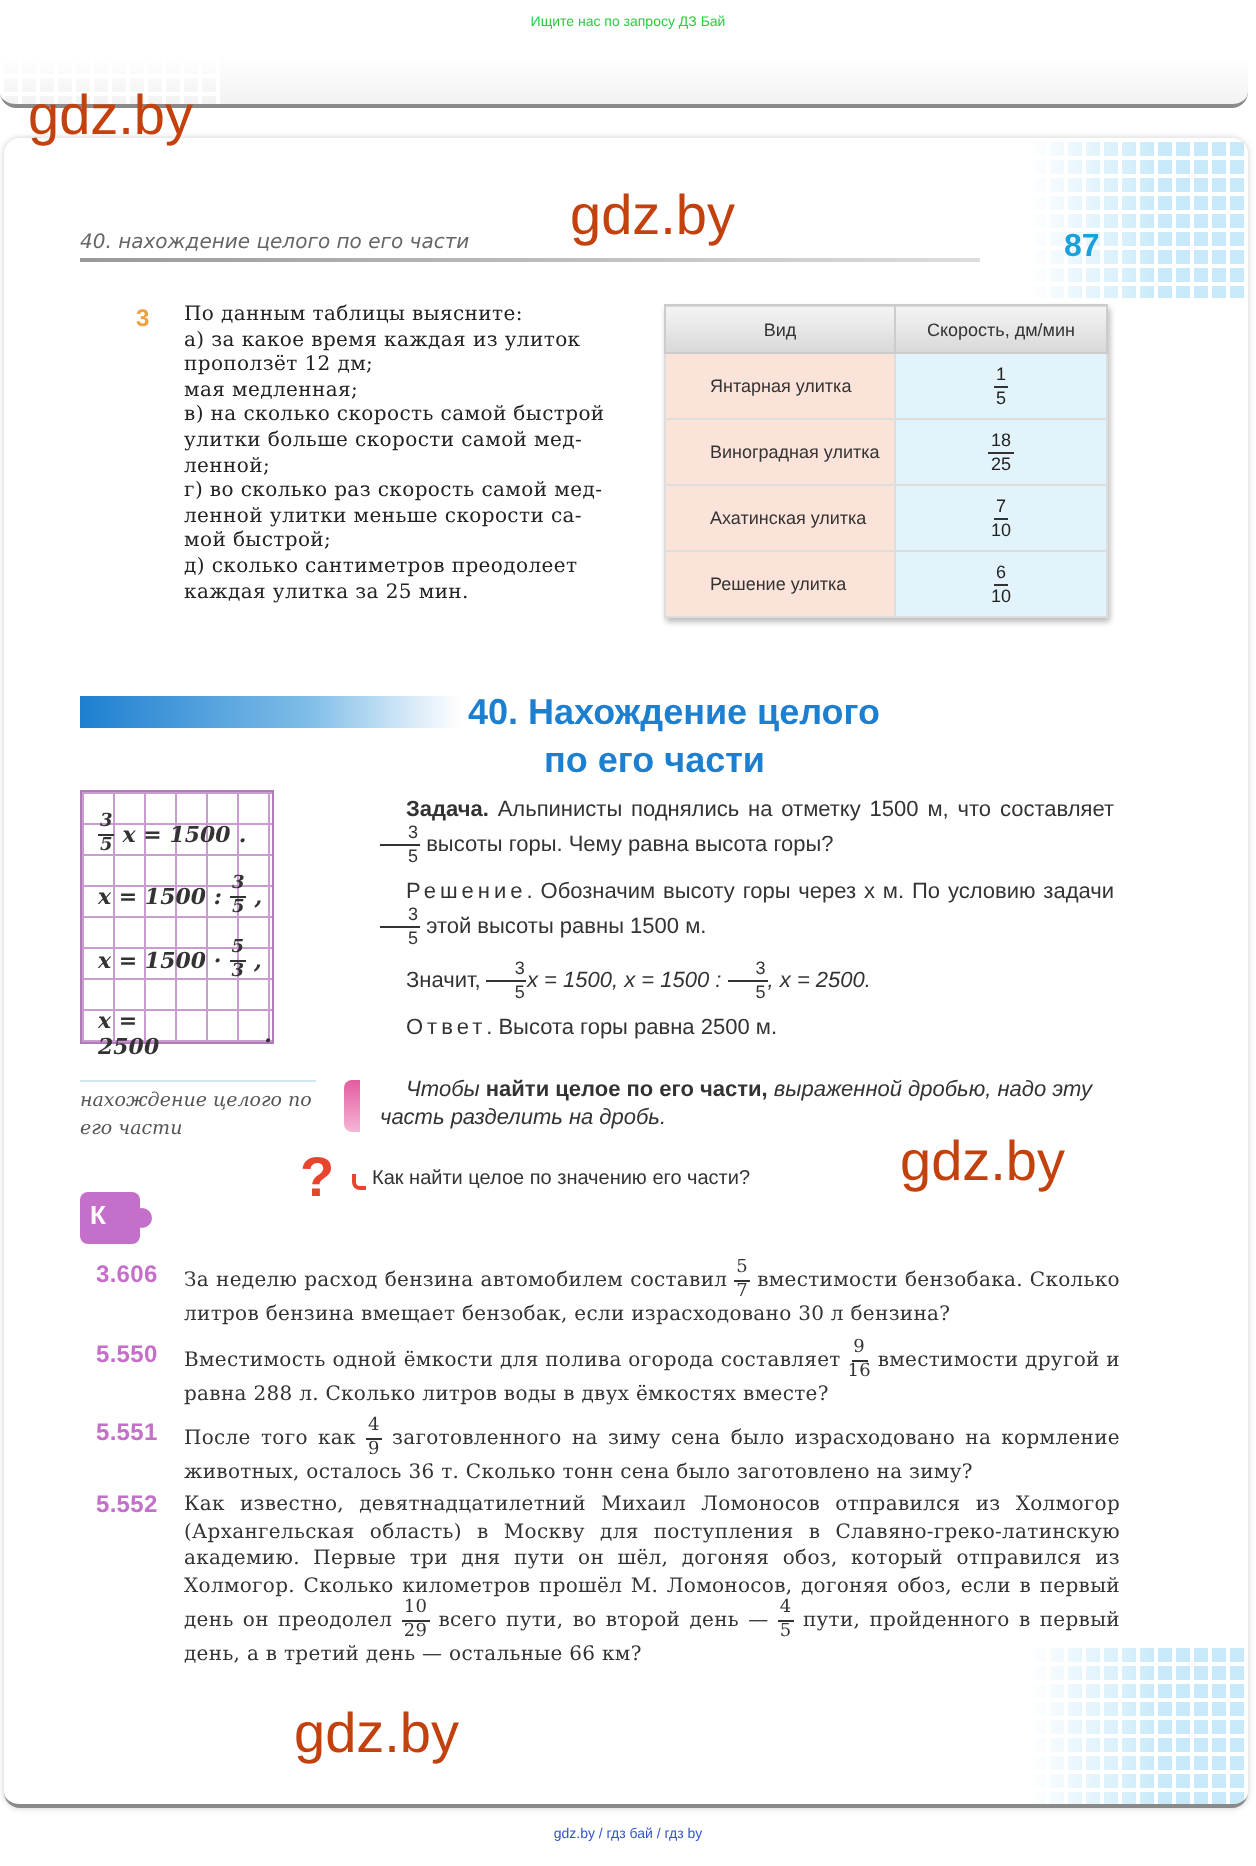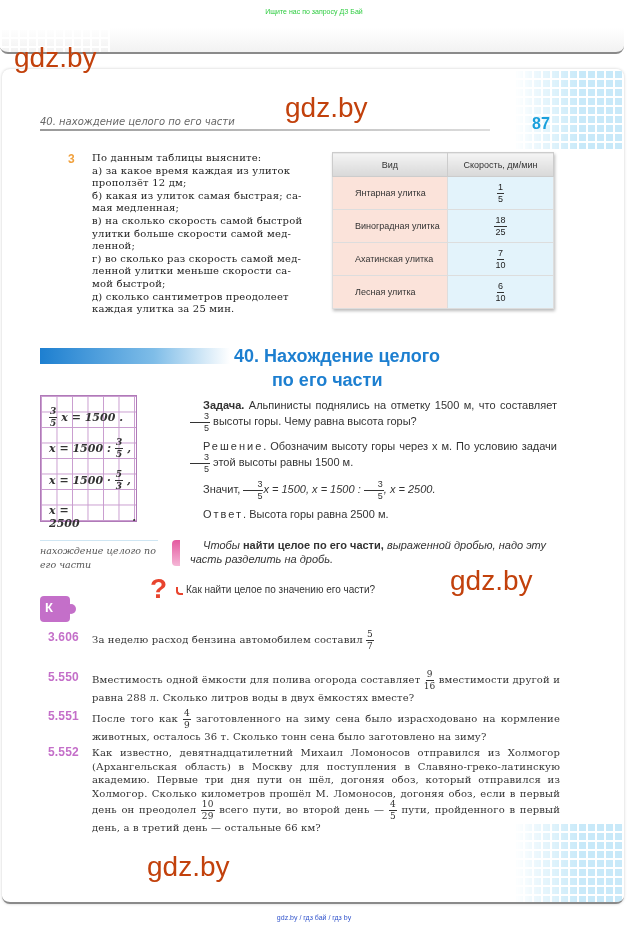--- a/index.html
+++ b/index.html
@@ -81,21 +81,20 @@
 <div class="abs runhead" style="top:116px;border:none;">40. нахождение целого по его части</div>
 <div class="abs runhead-line" style="top:129px;"></div>
 <div class="abs pagenum" style="top:115px;">87</div>
 <div class="abs wm wm2">gdz.by</div>
 
 <div class="abs ex3num">3</div>
 <div class="abs ex3">
   <span class="line">По данным таблицы выясните:</span>
   <span class="line">а) за какое время каждая из улиток</span>
   <span class="line">проползёт 12 дм;</span>
-  <span class="line">б) какая из улиток самая быстрая; са-</span>
   <span class="line">мая медленная;</span>
   <span class="line">в) на сколько скорость самой быстрой</span>
   <span class="line">улитки больше скорости самой мед-</span>
   <span class="line">ленной;</span>
   <span class="line">г) во сколько раз скорость самой мед-</span>
   <span class="line">ленной улитки меньше скорости са-</span>
   <span class="line">мой быстрой;</span>
   <span class="line">д) сколько сантиметров преодолеет</span>
   <span class="line">каждая улитка за 25 мин.</span>
 </div>
@@ -121,21 +120,21 @@
           </span></td>
   </tr>
   <tr>
     <td class="name">Ахатинская улитка</td>
     <td class="val"><span class="frac">
             <span class="n">7</span>
             <span class="d">10</span>
           </span></td>
   </tr>
   <tr>
-    <td class="name">Лесная улитка</td>
+    <td class="name">Решение улитка</td>
     <td class="val"><span class="frac">
             <span class="n">6</span>
             <span class="d">10</span>
           </span></td>
   </tr>
 </tbody>
   </table>
 
 <div class="abs bar"></div>
 <div class="abs sect-title">
@@ -220,21 +219,21 @@
 <div class="abs question">Как найти целое по значению его части?</div>
 <div class="abs wm wm3">gdz.by</div>
 
 <div class="abs kbadge">К</div>
 
 <div class="abs prob" style="top:630px;">
   <span class="num">3.606</span>
   <div class="txt"><span>За неделю расход бензина автомобилем составил</span> <span class="frac">
         <span class="n">5</span>
         <span class="d">7</span>
-      </span> </div>
+      </span> <span>вместимости бензобака. Сколько литров бензина вмещает бензобак, если израсходовано 30 л бензина?</span></div>
 </div>
 <div class="abs prob" style="top:670px;">
   <span class="num">5.550</span>
   <div class="txt"><span>Вместимость одной ёмкости для полива огорода составляет</span> <span class="frac">
         <span class="n">9</span>
         <span class="d">16</span>
       </span> <span>вместимости другой и равна 288 л. Сколько литров воды в двух ёмкостях вместе?</span></div>
 </div>
 <div class="abs prob" style="top:709px;">
   <span class="num">5.551</span>

